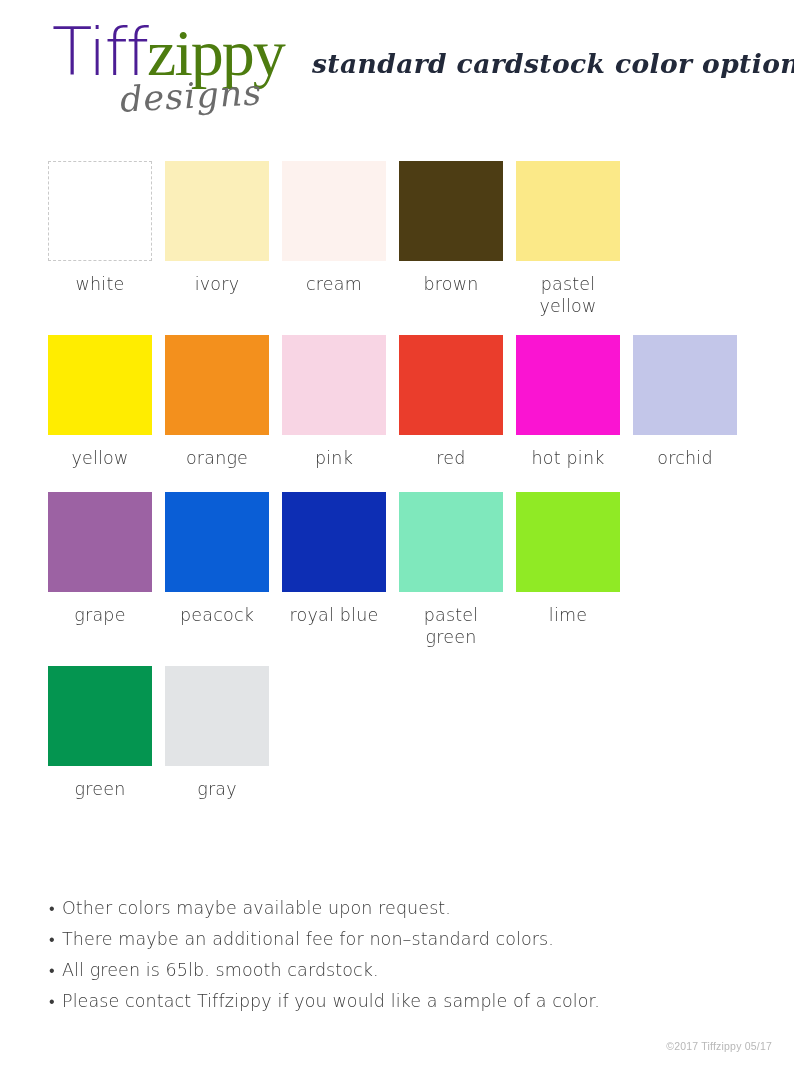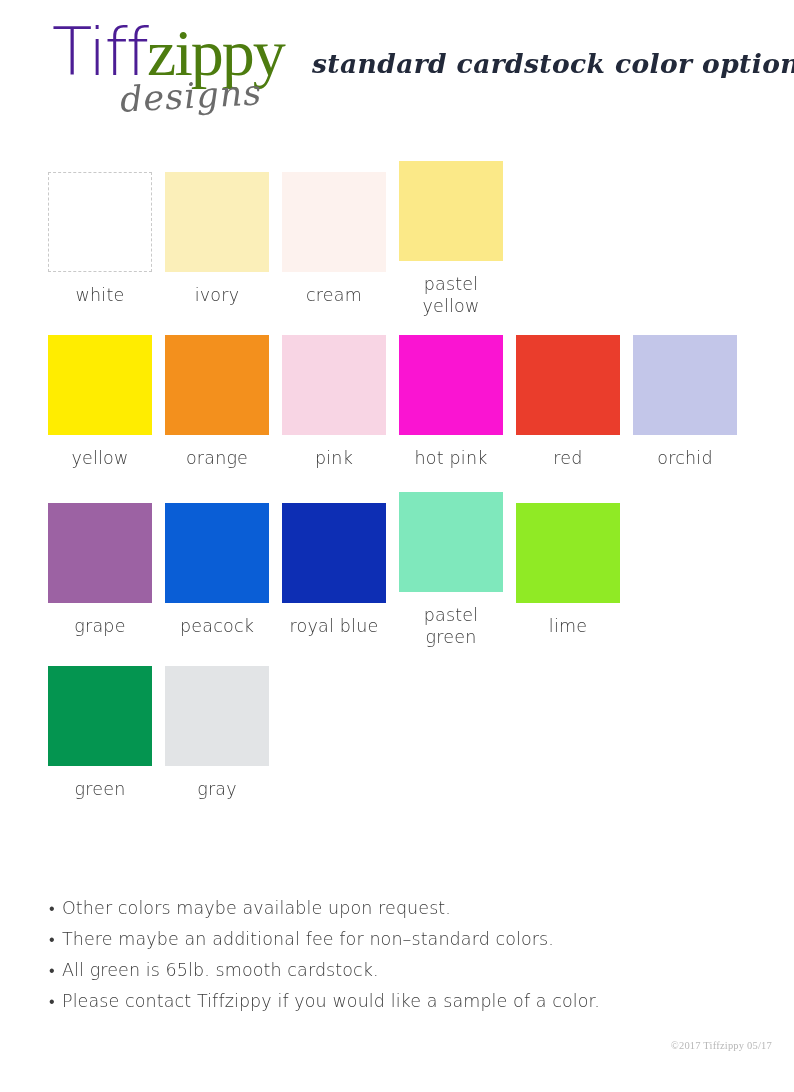--- a/index.html
+++ b/index.html
@@ -71,21 +71,20 @@
   #grid {
     position: absolute;
     left: 48px;
     top: 161px;
     width: 700px;
   }
   .swatch-row {
     display: flex;
     width: 700px;
     margin-bottom: 14px;
-    align-items: center;
   }
   .cell {
     width: 104px;
     margin-right: 13px;
     display: flex;
     flex-direction: column;
     align-items: center;
   }
   .cell:last-child { margin-right: 0; }
   .chip {
@@ -130,21 +129,21 @@
     flex: 0 0 13px;
     font-size: 16px;
     color: #3b3b3b;
   }
 
   
   #footer {
     position: absolute;
     right: 22px;
     top: 1040px;
-    font-family: Liberation Serif, serif;
+    font-family: Liberation Sans, sans-serif;
     font-weight: 300;
     font-size: 10.5px;
     color: #b8b8b8;
     letter-spacing: 0.2px;
     white-space: nowrap;
   }
 </style>
 </head>
 <body>
 
@@ -169,46 +168,50 @@
     </div>
     <div class="cell">
       <div class="chip" style="background:#fbefb9"></div>
       <div class="chip-label">ivory</div>
     </div>
     <div class="cell">
       <div class="chip" style="background:#fdf2ee"></div>
       <div class="chip-label">cream</div>
     </div>
     <div class="cell">
+      <div class="chip" style="background:#4d3d14"></div>
+      <div class="chip-label">brown</div>
+    </div>
+    <div class="cell">
       <div class="chip" style="background:#fbe988"></div>
       <div class="chip-label">pastel
 yellow</div>
     </div>
   </div>
 
   <div class="swatch-row" style="margin-top:18px">
     <div class="cell">
       <div class="chip" style="background:#ffed00"></div>
       <div class="chip-label">yellow</div>
     </div>
     <div class="cell">
       <div class="chip" style="background:#f3901d"></div>
       <div class="chip-label">orange</div>
     </div>
     <div class="cell">
       <div class="chip" style="background:#f8d5e4"></div>
       <div class="chip-label">pink</div>
     </div>
     <div class="cell">
+      <div class="chip" style="background:#ea3d2c"></div>
+      <div class="chip-label">red</div>
+    </div>
+    <div class="cell">
       <div class="chip" style="background:#fa14d2"></div>
       <div class="chip-label">hot pink</div>
-    </div>
-    <div class="cell">
-      <div class="chip" style="background:#ea3d2c"></div>
-      <div class="chip-label">red</div>
     </div>
     <div class="cell">
       <div class="chip" style="background:#c3c6e9"></div>
       <div class="chip-label">orchid</div>
     </div>
   </div>
 
   <div class="swatch-row" style="margin-top:23px">
     <div class="cell">
       <div class="chip" style="background:#9c62a3"></div>

